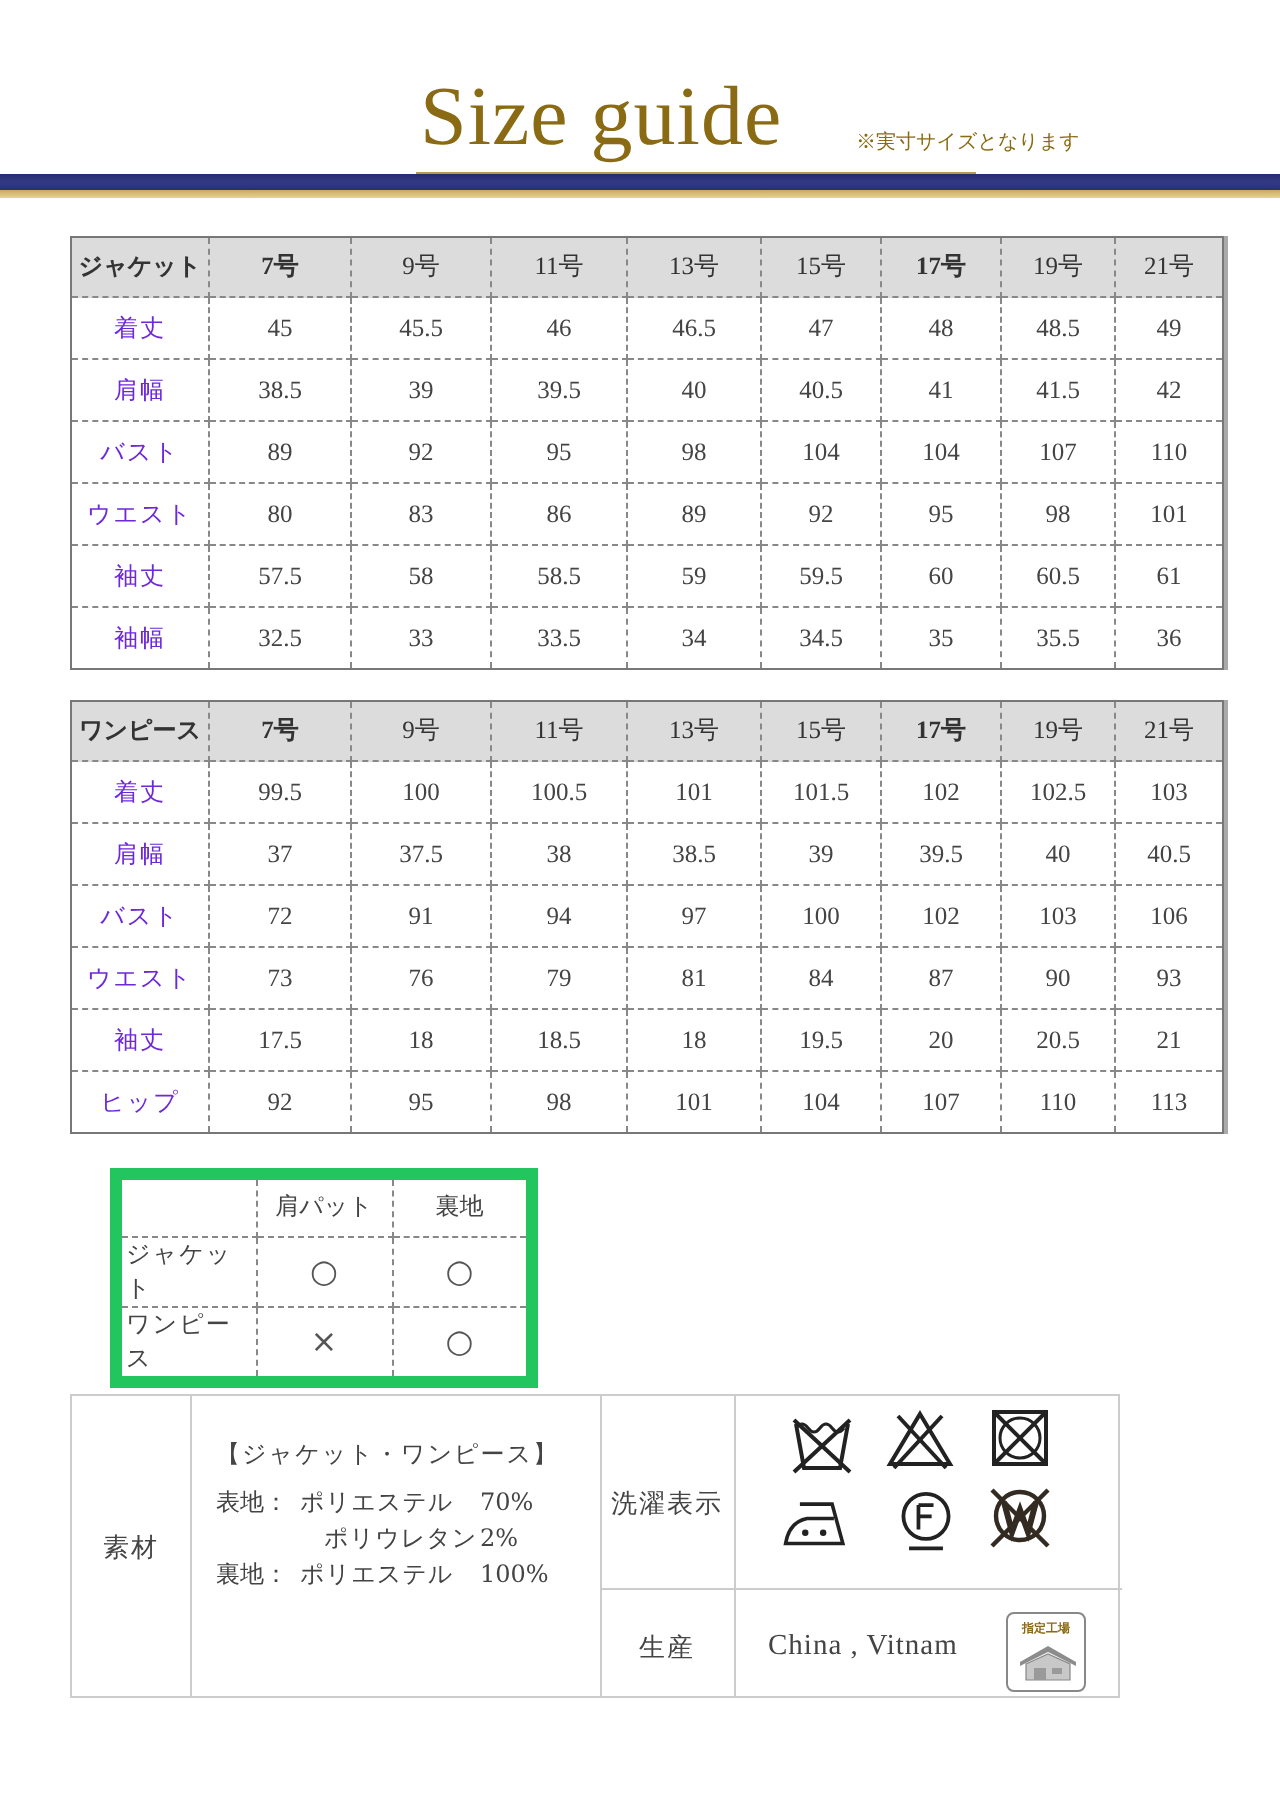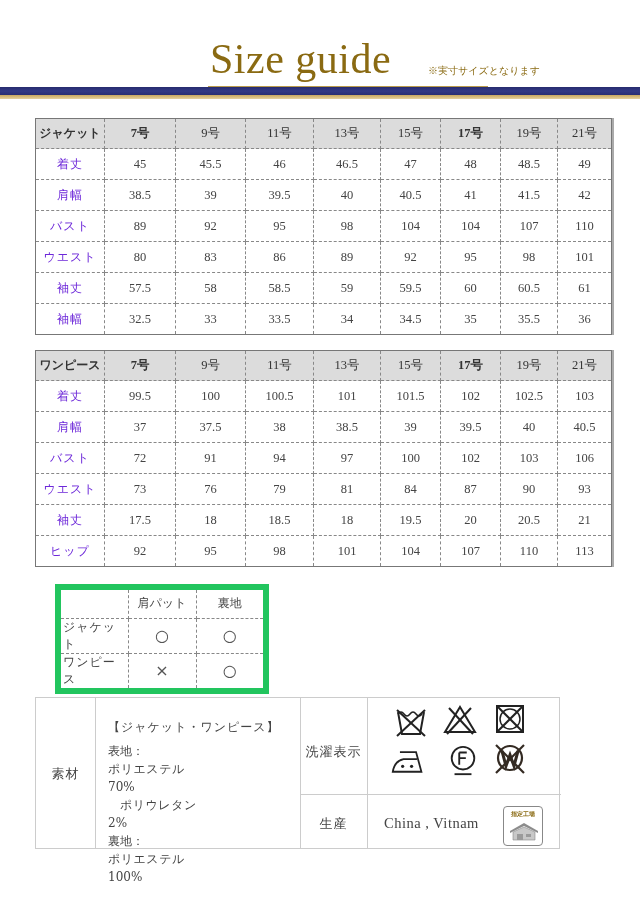--- a/index.html
+++ b/index.html
@@ -69,21 +69,21 @@
     position: absolute; left: 35px; top: 697px; width: 525px; height: 152px;
     border: 1px solid #ccc;
   }
   .info-box .v { position: absolute; top: 0; bottom: 0; width: 1px; background: #ccc; }
   .info-box .h { position: absolute; height: 1px; background: #ccc; }
   .cell-label {
     position: absolute; font-size: 13px; color: #444; text-align: center; letter-spacing: 1px;
   }
   .material-block { position: absolute; left: 72px; top: 20px; font-size: 12px; color: #444; line-height: 18px; }
   .material-heading { margin-bottom: 6px; letter-spacing: 1px; }
-  .mat-row { display: flex; flex-direction: column; }
+  .mat-row { display: flex; }
   .mat-row .m-prefix { width: 42px; }
   .mat-row .m-name { width: 90px; letter-spacing: 0.5px; }
   .mat-row .m-pct { width: 50px; }
   .mat-row.indent .m-name { padding-left: 12px; }
   .care-icon { position: absolute; width: 34px; height: 32px; }
   .care-icon svg { width: 100%; height: 100%; }
 
   .origin-text {
     position: absolute; left: 348px; top: 117px; font-size: 14.5px; color: #444;
     font-family: "Liberation Serif", "DejaVu Serif", serif; letter-spacing: 0.5px;

